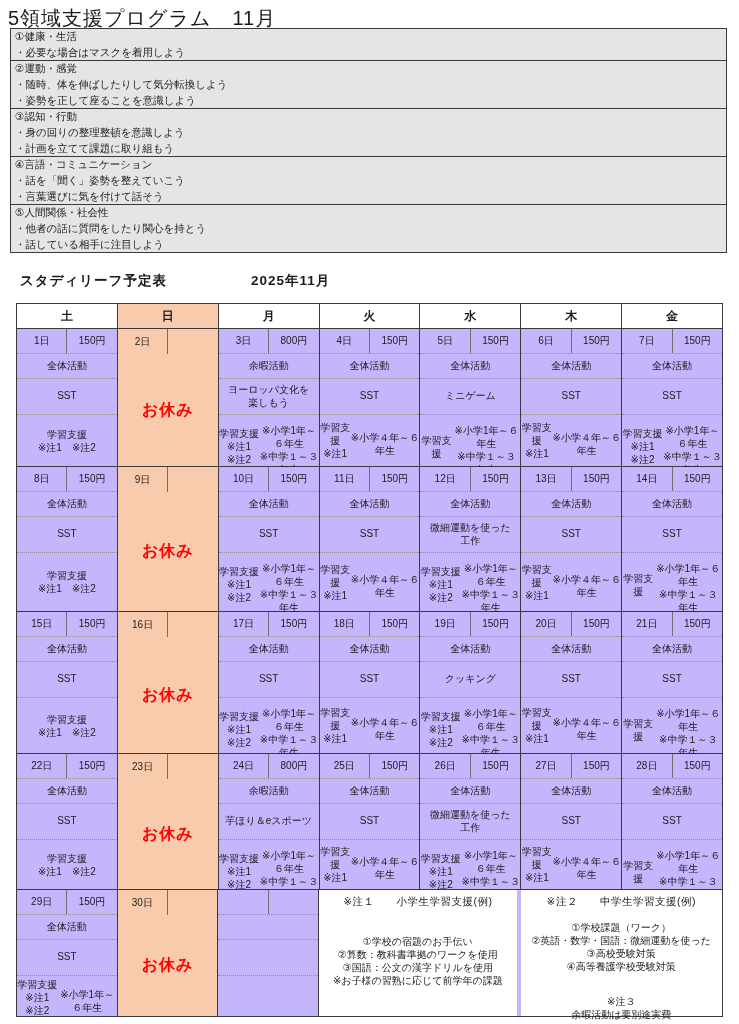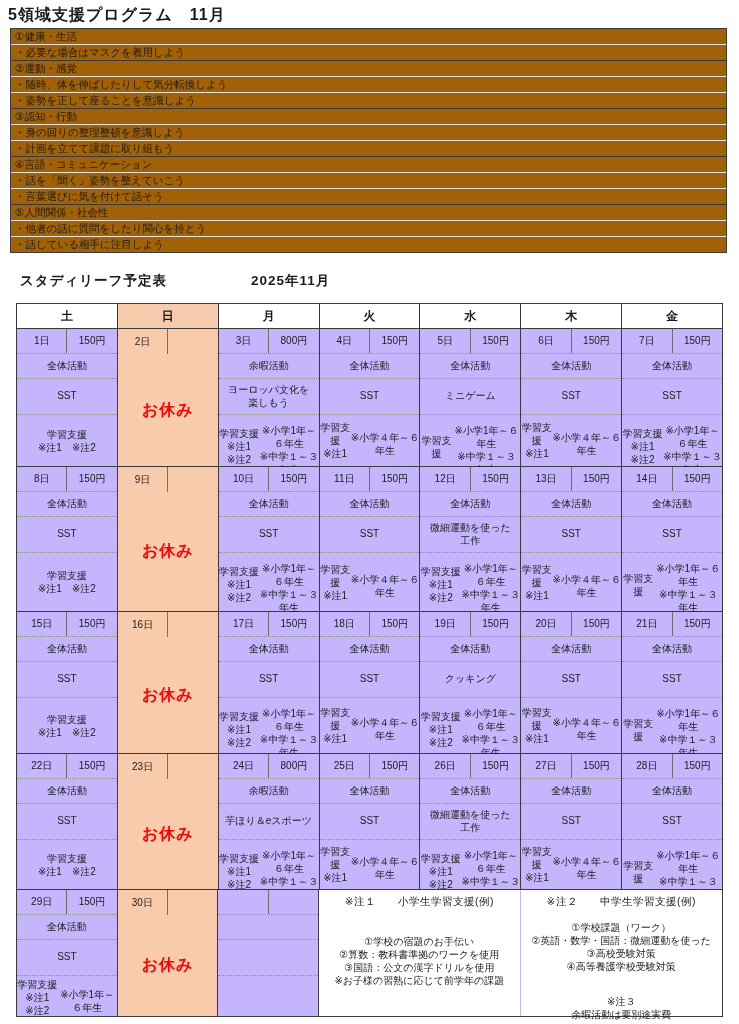--- a/index.html
+++ b/index.html
@@ -1,21 +1,21 @@
 <!DOCTYPE html>
 <html><head>
 <meta charset="utf-8">
 <style>
   *{box-sizing:border-box;margin:0;padding:0}
   html,body{width:739px;height:1024px;background:#fff;overflow:hidden}
   body{font-family:"Liberation Sans","DejaVu Sans",sans-serif;color:#1a1a1a;position:relative}
 
-  .page-title{margin:5px 0 0 8px;font-size:16px;font-weight:bold;letter-spacing:1px;white-space:nowrap}
-
-  .program-box{position:absolute;left:10px;top:28px;width:717px;border:1.5px solid #3a3a3a;background:#a16207}
+  .page-title{margin:5px 0 0 8px;font-size:20px;font-weight:normal;letter-spacing:1px;white-space:nowrap}
+
+  .program-box{position:absolute;left:10px;top:28px;width:717px;border:1.5px solid #3a3a3a;background:#e5e5e5}
   .pgroup{border-top:1px solid #3a3a3a}
   .pgroup:first-child{border-top:none}
   .pline{height:15.66px;line-height:15.4px;padding-left:4px;font-size:10.5px;border-bottom:1px solid #e4e4e4;white-space:nowrap;overflow:hidden}
   .pgroup .pline:last-child{border-bottom:none}
   .pheading{font-size:10.5px}
 
   .sched-head{position:absolute;left:20px;top:272px;display:flex;align-items:flex-start}
   .sched-title,.sched-month{font-size:13.5px;font-weight:bold;letter-spacing:1px;white-space:nowrap}
   .sched-month{margin-left:84px}
 
@@ -34,21 +34,21 @@
   .suncol .daterow{border-bottom:none}
   .dnum{flex:1;display:flex;align-items:center;justify-content:center;font-size:10px;border-right:1px solid #6e6e6e}
   .dprice{flex:1;display:flex;align-items:center;justify-content:center;font-size:10px}
   .rowcell{display:flex;align-items:center;justify-content:center;text-align:center;font-size:10px}
   .r2{flex:0 0 25px;border-bottom:1px dotted #8f8f8f}
   .r3{flex:0 0 36px;border-bottom:1px dotted #8f8f8f;white-space:pre-line;line-height:1.25}
   .r4{flex:1 1 auto;flex-direction:row;line-height:1.3;padding:2px 0;justify-content:center}
   .grades{margin-top:7px}
   .closedcell{flex:1 1 auto;display:flex;align-items:center;justify-content:center;color:#FF0000;font-weight:bold;font-size:16px;letter-spacing:1px}
   .w4 .daycol{flex:0 0 14.2857%}
-  .notebox{flex:0 0 28.5714%;min-width:0;display:flex;flex-direction:column;text-align:center;font-size:10px;line-height:1.32;border-right:1px solid #c4b5fd;padding:5px 2px 4px 2px;background:#fff}
+  .notebox{flex:0 0 28.5714%;min-width:0;display:flex;flex-direction:column;text-align:center;font-size:10px;line-height:1.32;border-right:4px solid #c4b5fd;padding:5px 2px 4px 2px;background:#fff}
   .notebox:last-child{border-right:none}
   .notetitle{font-size:10.5px;letter-spacing:0.5px}
   .note1 .notebody{margin-top:26px}
   .note2 .notebody{margin-top:12px}
   .noteextra{margin-top:21px}
 </style>
 </head>
 <body>
 
 <div class="page-title">5領域支援プログラム　11月</div>

